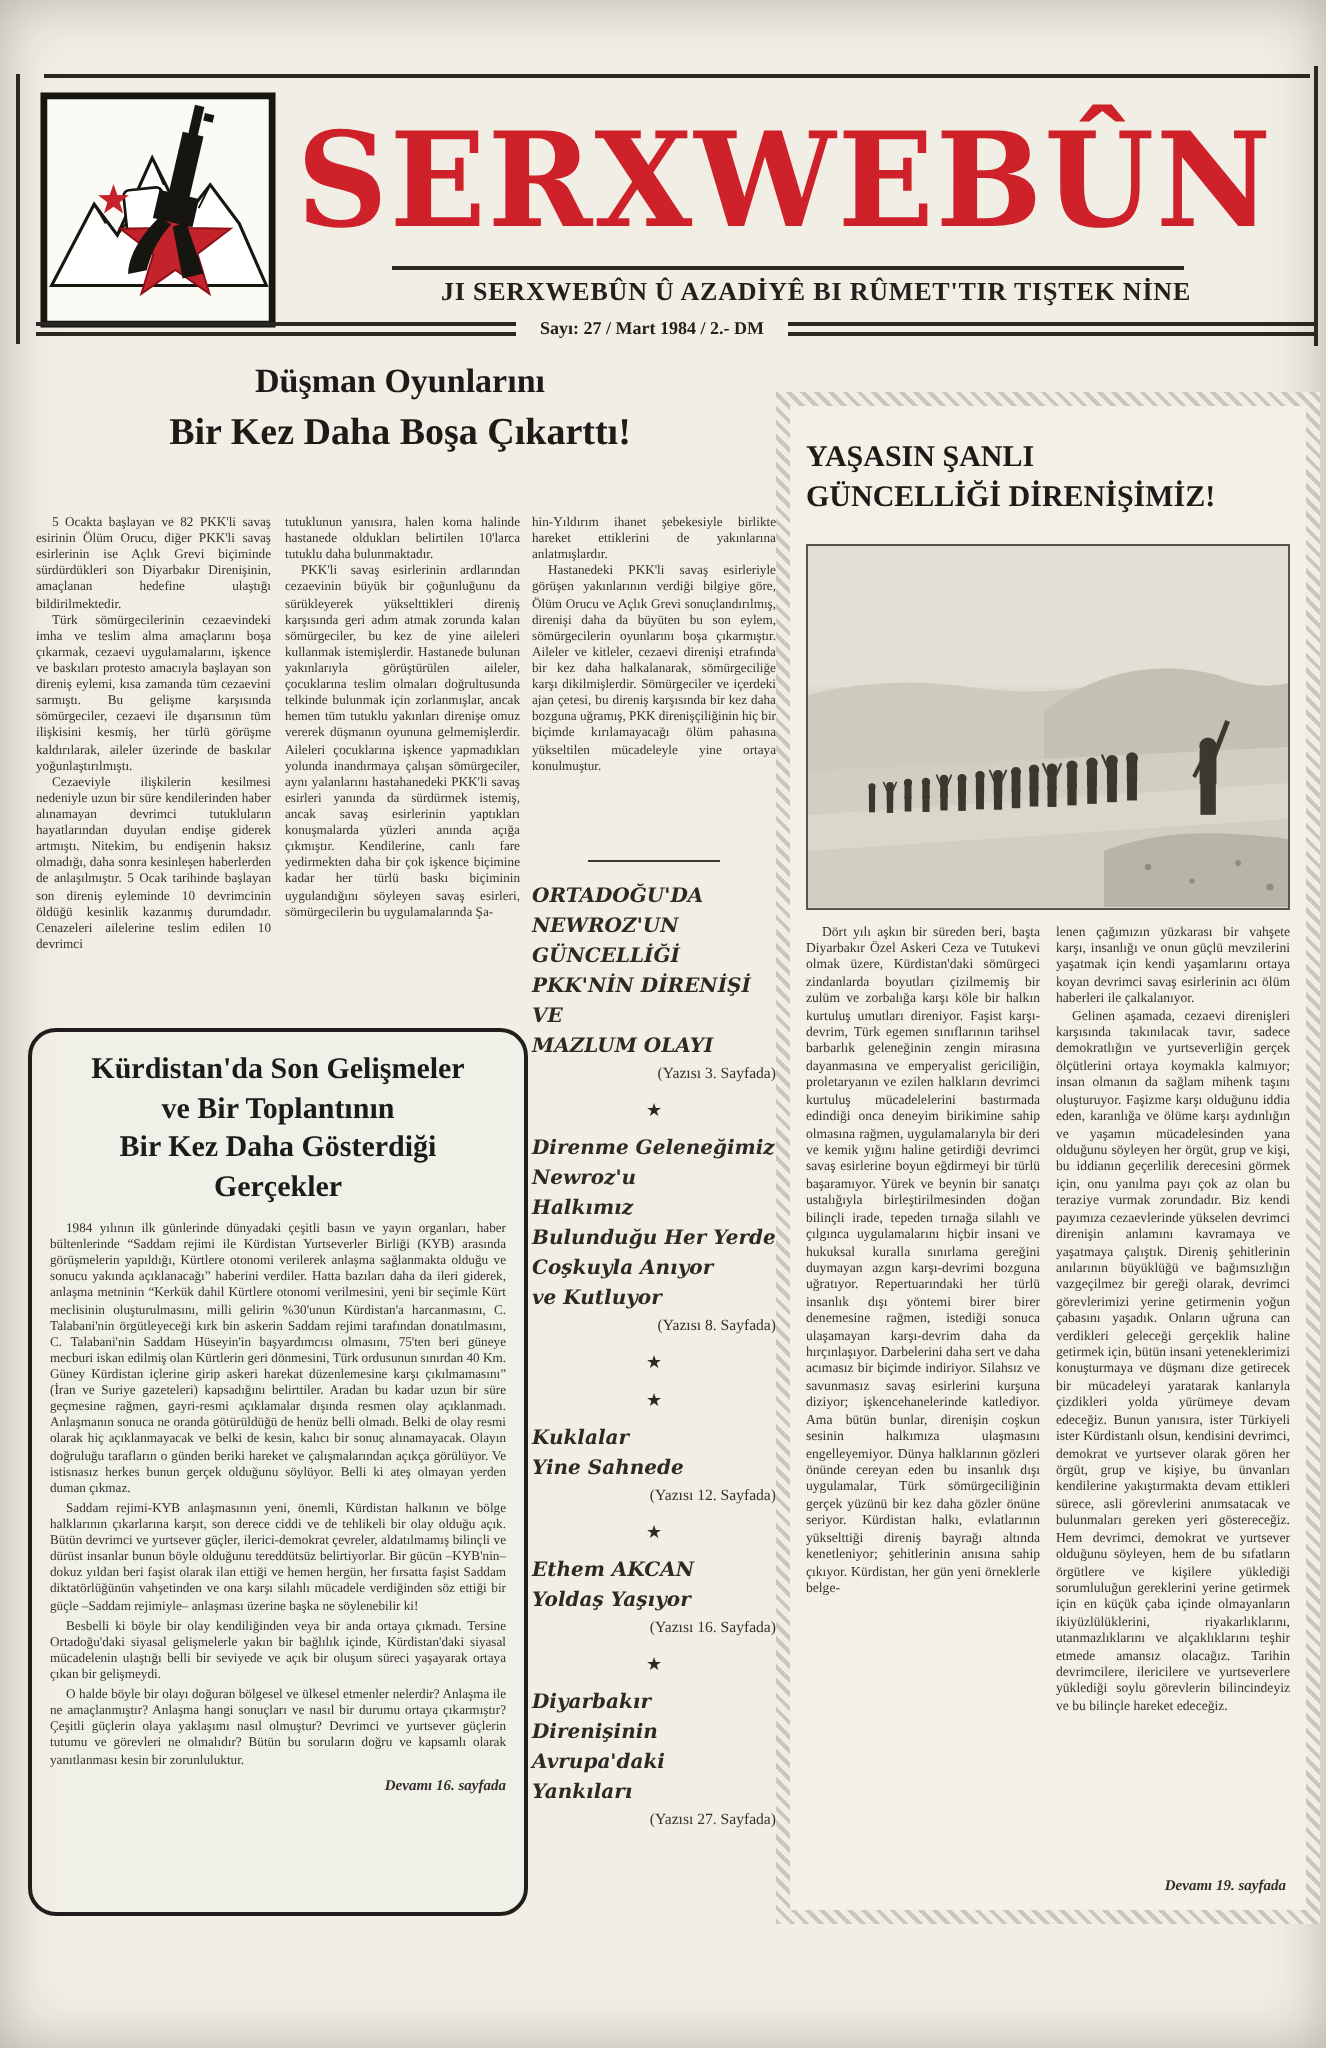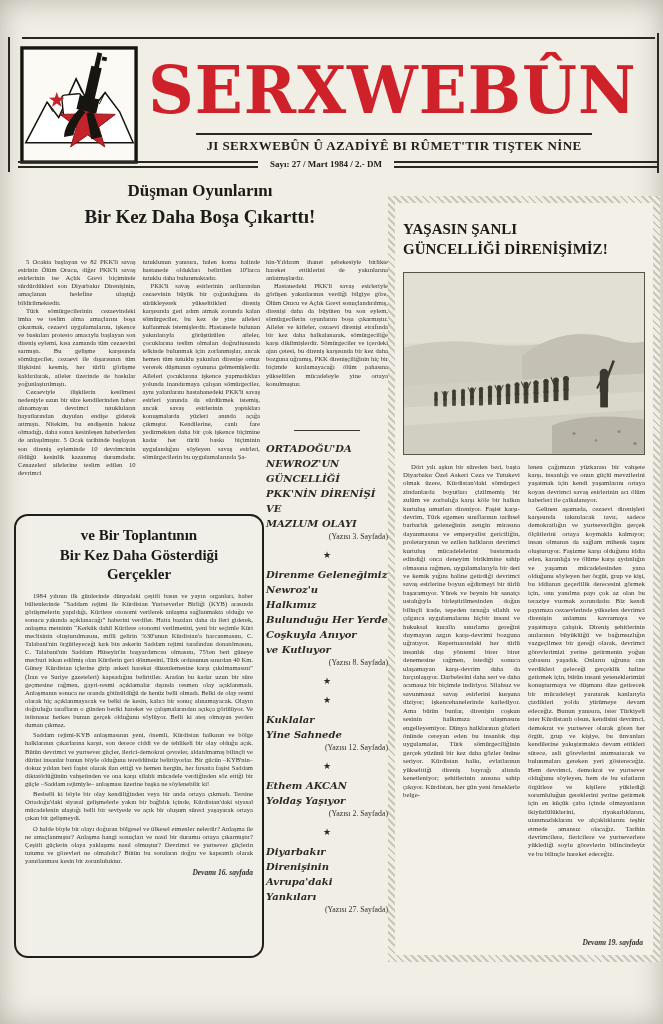--- a/index.html
+++ b/index.html
@@ -22,21 +22,21 @@
   .crop-right{ position:absolute; left:657px; top:33px; width:2px; height:140px; background:#2a2823; }
   .logo-box{ position:absolute; left:20px; top:46px; width:118px; height:118px; }
   .masthead-title{
     position:absolute; left:140px; top:44px; width:505px; height:92px;
     font-family:"DejaVu Serif","Liberation Serif",serif;
     font-weight:bold; font-size:63px; line-height:92px; letter-spacing:1px;
     text-align:center; color:#cf2129; transform:scaleY(1.04);
   }
   .motto-rule{ position:absolute; left:196px; top:133px; width:396px; height:2px; background:#2a2823; }
   .motto{
-    position:absolute; left:186px; top:138px; width:416px;
+    position:absolute; left:200px; top:138px; width:416px;
     font-weight:bold; font-size:13px; letter-spacing:.4px; text-align:center; color:#23211d;
   }
   .dateline{ position:absolute; left:18px; top:158px; width:639px; height:12px; display:flex; align-items:center; }
   .dline{ border-top:2px solid #2a2823; border-bottom:2px solid #2a2823; height:7px; }
   .dline.l{ width:240px; }
   .dline.r{ flex:1; }
   .issue-line{ font-size:9px; font-weight:bold; padding:0 12px; white-space:nowrap; color:#23211d; }
   
   .lead-headline{ position:absolute; left:12px; top:178px; width:376px; text-align:center; font-weight:bold; color:#1d1b17;}
   .lead-headline .l1{ font-size:17px; line-height:24px; }
@@ -168,33 +168,34 @@
     <div class="idx-star">★</div>
     <div class="idx-item">
       <div class="idx-title">Kuklalar
 Yine Sahnede</div>
       <div class="idx-page">(Yazısı 12. Sayfada)</div>
     </div>
     <div class="idx-star">★</div>
     <div class="idx-item">
       <div class="idx-title">Ethem AKCAN
 Yoldaş Yaşıyor</div>
-      <div class="idx-page">(Yazısı 2. Sayfada)</div>
+      <div class="idx-page">(Yazısı 16. Sayfada)</div>
     </div>
     <div class="idx-star">★</div>
     <div class="idx-item">
       <div class="idx-title">Diyarbakır Direnişinin
 Avrupa'daki
 Yankıları</div>
       <div class="idx-page">(Yazısı 27. Sayfada)</div>
     </div>
   </div>
 
   <div class="box-article">
     <div class="box-headline">
+      <div>Kürdistan'da Son Gelişmeler</div>
       <div>ve Bir Toplantının</div>
       <div>Bir Kez Daha Gösterdiği</div>
       <div>Gerçekler</div>
     </div>
     <div class="box-body bodytext">
       <p>1984 yılının ilk günlerinde dünyadaki çeşitli basın ve yayın organları, haber bültenlerinde “Saddam rejimi ile Kürdistan Yurtseverler Birliği (KYB) arasında görüşmelerin yapıldığı, Kürtlere otonomi verilerek anlaşma sağlanmakta olduğu ve sonucu yakında açıklanacağı” haberini verdiler. Hatta bazıları daha da ileri giderek, anlaşma metninin “Kerkük dahil Kürtlere otonomi verilmesini, yeni bir seçimle Kürt meclisinin oluşturulmasını, milli gelirin %30'unun Kürdistan'a harcanmasını, C. Talabani'nin örgütleyeceği kırk bin askerin Saddam rejimi tarafından donatılmasını, C. Talabani'nin Saddam Hüseyin'in başyardımcısı olmasını, 75'ten beri güneye mecburi iskan edilmiş olan Kürtlerin geri dönmesini, Türk ordusunun sınırdan 40 Km. Güney Kürdistan içlerine girip askeri harekat düzenlemesine karşı çıkılmamasını” (İran ve Suriye gazeteleri) kapsadığını belirttiler. Aradan bu kadar uzun bir süre geçmesine rağmen, gayri-resmi açıklamalar dışında resmen olay açıklanmadı. Anlaşmanın sonuca ne oranda götürüldüğü de henüz belli olmadı. Belki de olay resmi olarak hiç açıklanmayacak ve belki de kesin, kalıcı bir sonuç alınamayacak. Olayın doğruluğu tarafların o günden beriki hareket ve çalışmalarından açıkça görülüyor. Ve istisnasız herkes bunun gerçek olduğunu söylüyor. Belli ki ateş olmayan yerden duman çıkmaz.</p>
       <p>Saddam rejimi-KYB anlaşmasının yeni, önemli, Kürdistan halkının ve bölge halklarının çıkarlarına karşıt, son derece ciddi ve de tehlikeli bir olay olduğu açık. Bütün devrimci ve yurtsever güçler, ilerici-demokrat çevreler, aldatılmamış bilinçli ve dürüst insanlar bunun böyle olduğunu tereddütsüz belirtiyorlar. Bir gücün –KYB'nin– dokuz yıldan beri faşist olarak ilan ettiği ve hemen hergün, her fırsatta faşist Saddam diktatörlüğünün vahşetinden ve ona karşı silahlı mücadele verdiğinden söz ettiği bir güçle –Saddam rejimiyle– anlaşması üzerine başka ne söylenebilir ki!</p>
       <p>Besbelli ki böyle bir olay kendiliğinden veya bir anda ortaya çıkmadı. Tersine Ortadoğu'daki siyasal gelişmelerle yakın bir bağlılık içinde, Kürdistan'daki siyasal mücadelenin ulaştığı belli bir seviyede ve açık bir oluşum süreci yaşayarak ortaya çıkan bir gelişmeydi.</p>
       <p>O halde böyle bir olayı doğuran bölgesel ve ülkesel etmenler nelerdir? Anlaşma ile ne amaçlanmıştır? Anlaşma hangi sonuçları ve nasıl bir durumu ortaya çıkarmıştır? Çeşitli güçlerin olaya yaklaşımı nasıl olmuştur? Devrimci ve yurtsever güçlerin tutumu ve görevleri ne olmalıdır? Bütün bu soruların doğru ve kapsamlı olarak yanıtlanması kesin bir zorunluluktur.</p>
       <div class="continuation">Devamı 16. sayfada</div>

